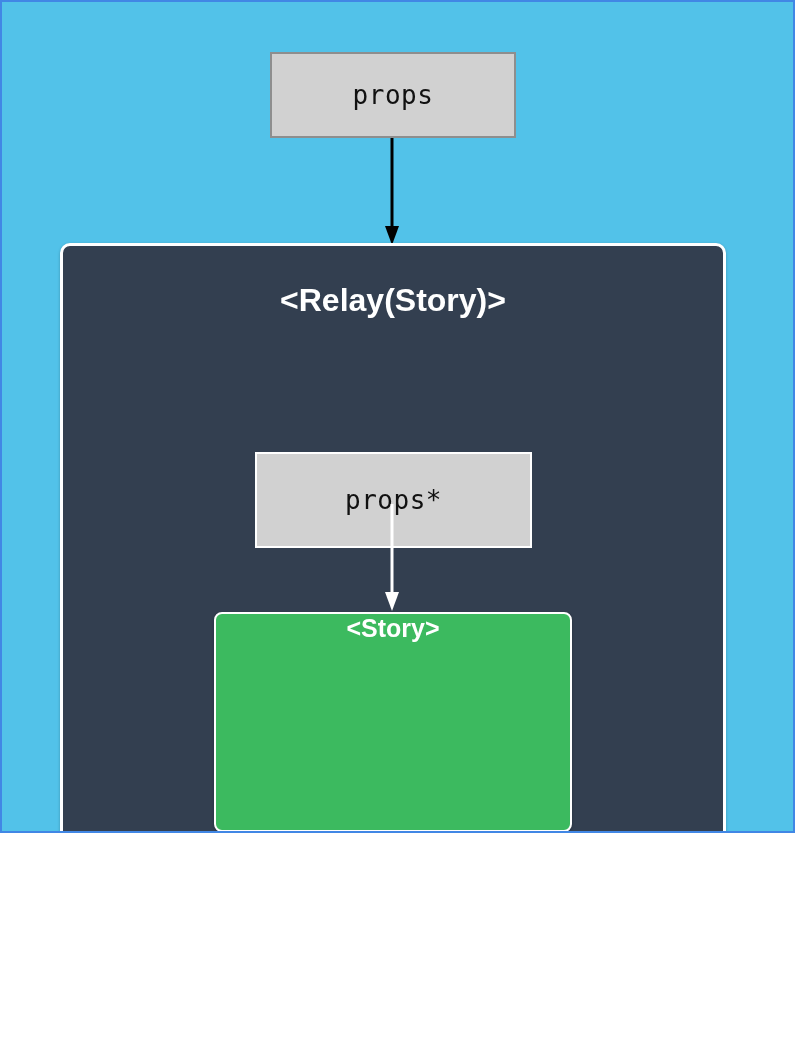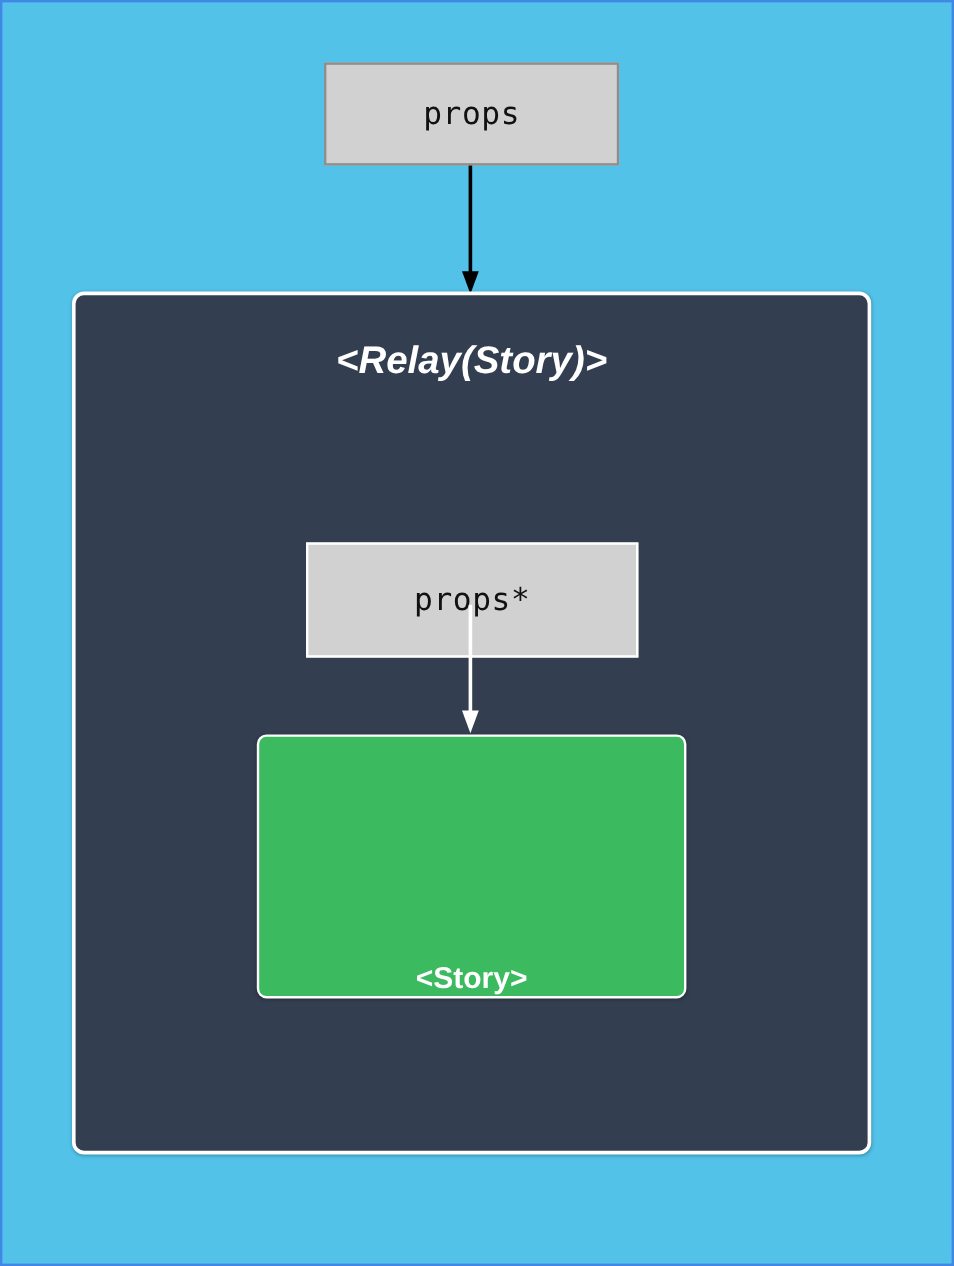--- a/index.html
+++ b/index.html
@@ -15,21 +15,21 @@
     --arrow-white:#ffffff;
     --ink:#111111;
     --ink-light:#ffffff;
   }
   *{margin:0;padding:0;box-sizing:border-box;}
   html,body{width:795px;height:1055px;}
   body{font-family:"Liberation Sans",sans-serif;}
 
   .canvas{
     position:relative;
-    width:795px;height:1055px;
+    width:795px;height:833px;
     background:var(--bg);
     border:2px solid var(--frame);
     overflow:hidden;
   }
 
   
   .node-props-outer{
     position:absolute;
     left:268px;top:50px;width:246px;height:86px;
     background:var(--node-gray);
@@ -69,41 +69,40 @@
     background:var(--dark);
     border:3px solid var(--dark-border);
     border-radius:10px;
     box-shadow:0 1px 3px rgba(0,0,0,0.25);
   }
   .relay-title{
     position:absolute;left:0;right:0;top:36px;
     text-align:center;
     font-size:32px;font-weight:bold;
     color:var(--ink-light);
-    font-style:italic;
   }
 
   
   .node-props-inner{
     position:absolute;
     left:192px;top:162px;width:277px;height:96px;
     background:var(--node-gray);
     border:2px solid #ffffff;
     display:flex;align-items:center;justify-content:center;margin-top:44px;
   }
 
   
   .node-story{
     position:absolute;
     left:151px;top:366px;width:358px;height:220px;
     background:var(--green);
     border:2px solid var(--green-border);
     border-radius:8px;
     box-shadow:0 1px 3px rgba(0,0,0,0.25);
-    display:flex;align-items:flex-end;justify-content:center;
+    display:flex;align-items:flex-start;justify-content:center;
   }
   .story-label{
     font-size:25px;font-weight:bold;
     color:var(--ink-light);
   }
 </style>
 </head>
 <body>
 
 <div class="canvas">

